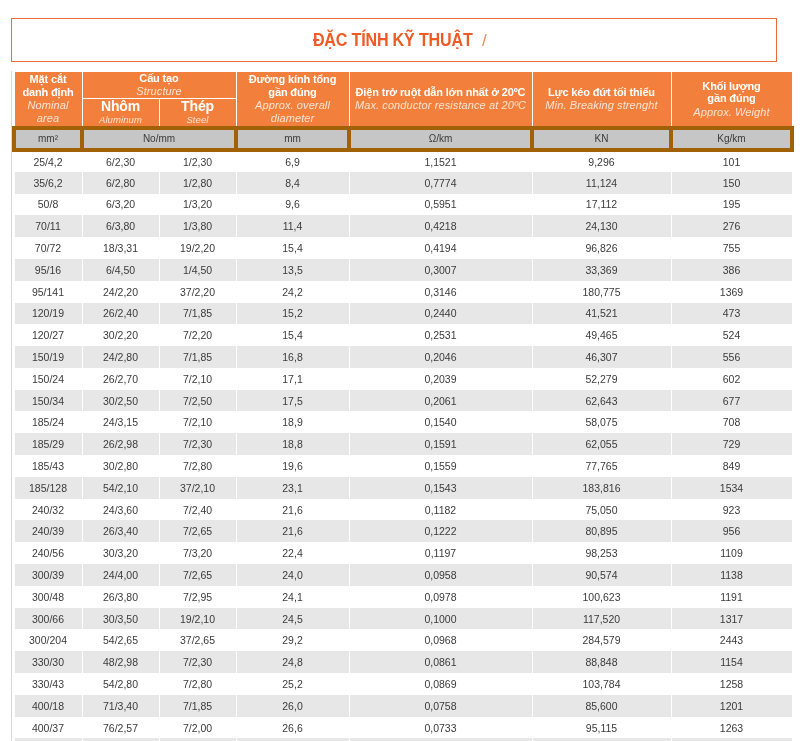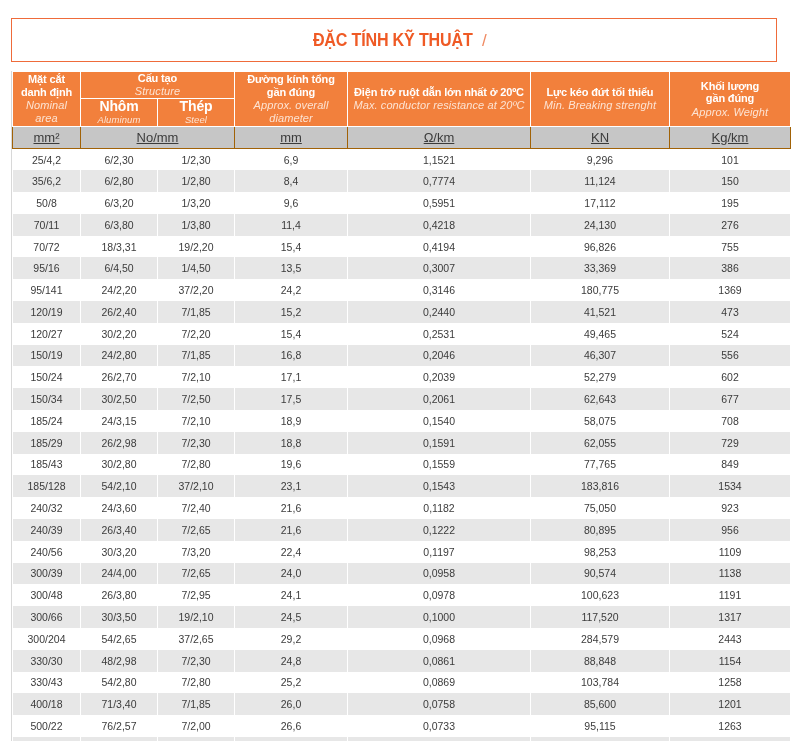--- a/index.html
+++ b/index.html
@@ -94,24 +94,23 @@
     letter-spacing: 0.1px;
     margin-top: 1px;
   }
   .h-sub .h-vi { font-size: 14px; }
   .h-sub .h-en { font-size: 9.5px; }
 
   
   tr.units td {
     background: #c6c6c6;
     color: #3b3b3b;
-    font-size: 13px;
+    font-size: 10px;
     height: 22px;
-    border: 1px solid #a16207;
-    text-decoration: underline;
+    border: 4px solid #a16207;
   }
 
   
   tbody.body td {
     font-size: 10.5px;
     color: #3b3b3b;
     height: 21.8px;
     border-left: 1px solid #ffffff;
     border-right: 1px solid #ffffff;
     border-top: 0;
@@ -432,21 +431,21 @@
           <tr class="even">
             <td>400/18</td>
             <td>71/3,40</td>
             <td>7/1,85</td>
             <td>26,0</td>
             <td>0,0758</td>
             <td>85,600</td>
             <td>1201</td>
           </tr>
           <tr class="odd">
-            <td>500/22</td>
+            <td>400/37</td>
             <td>76/2,57</td>
             <td>7/2,00</td>
             <td>26,6</td>
             <td>0,0733</td>
             <td>95,115</td>
             <td>1263</td>
           </tr>
           <tr class="even">
             <td>400/51</td>
             <td>54/3,05</td>

